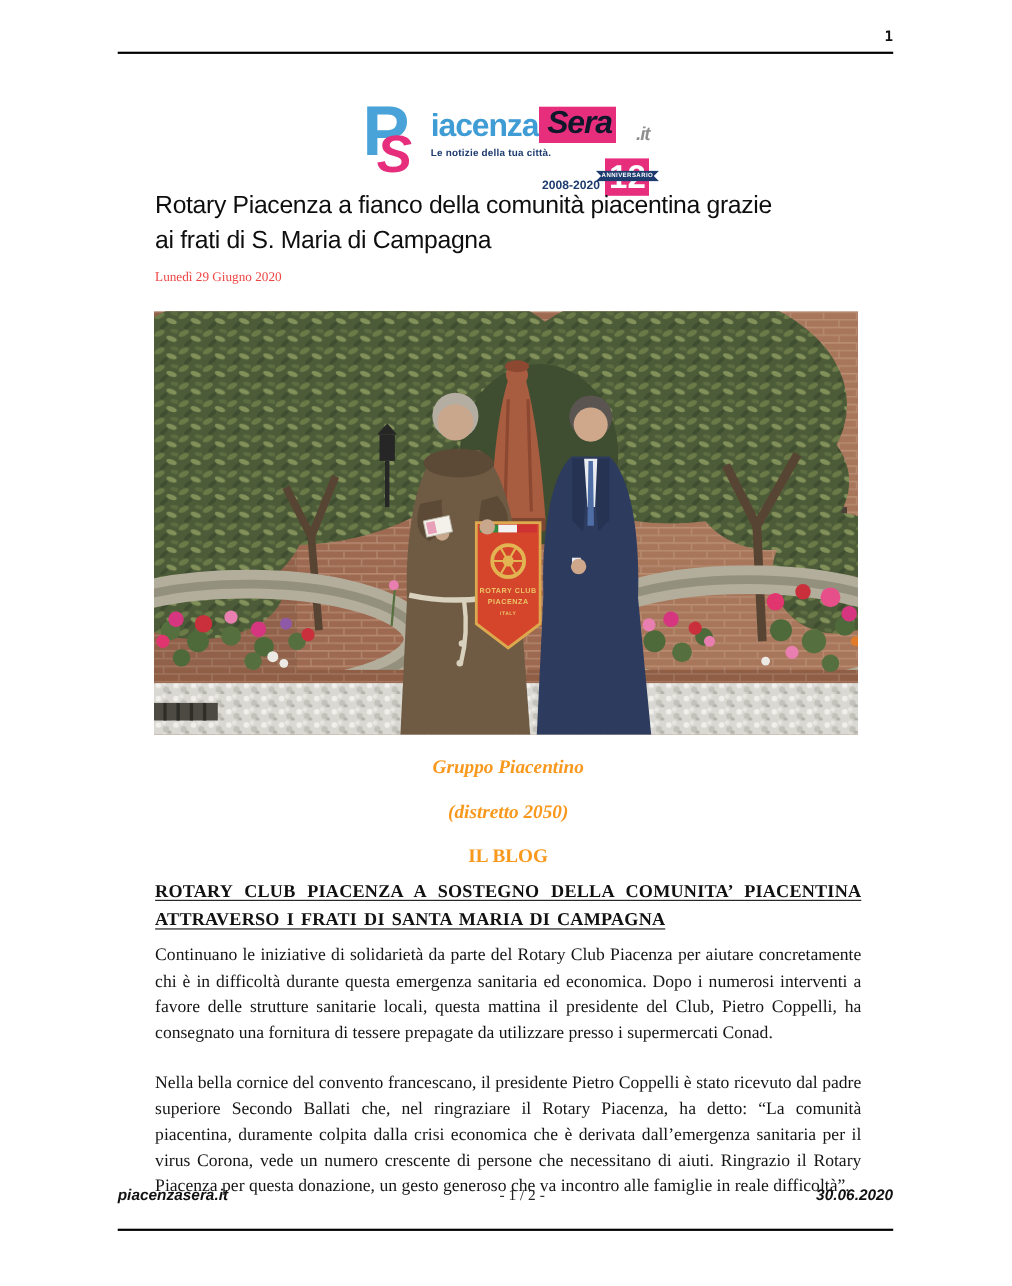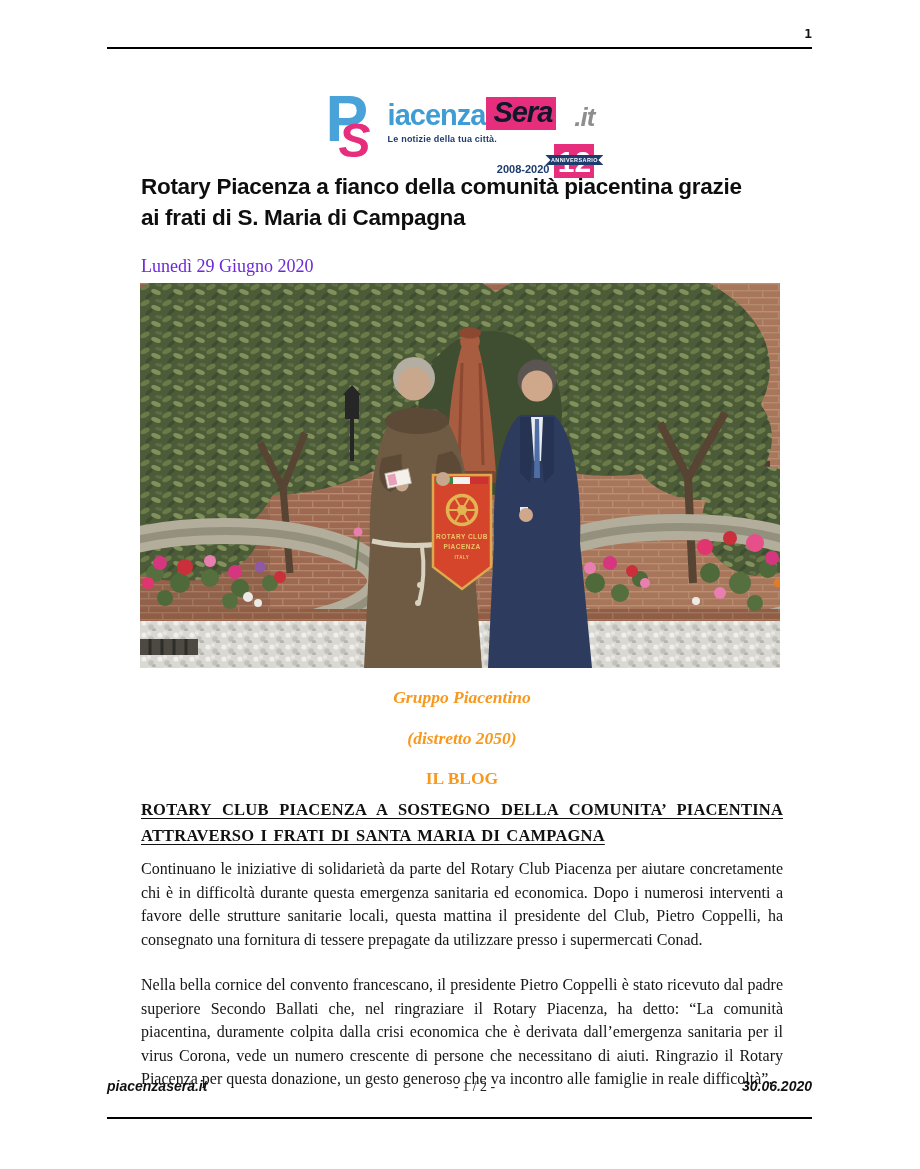--- a/index.html
+++ b/index.html
@@ -14,37 +14,37 @@
   
   .logo-wrap { position:absolute; left:0; top:95px; width:920px; display:flex; justify-content:center; }
   .logo { display:flex; align-items:flex-start; }
   .monogram { position:relative; width:62px; height:68px; }
   .mono-p { position:absolute; left:0; top:-8px; font:700 64px/1 "Liberation Sans", sans-serif; color:#49a3d8; }
   .mono-s { position:absolute; left:13px; top:22px; font:700 48px/1 "Liberation Sans", sans-serif; font-style:italic; color:#e72e7c; }
   .logo-text { padding-top:2px; }
   .lt1 { display:flex; align-items:flex-end; font:700 29px/1 "Liberation Sans", sans-serif; letter-spacing:-1px; }
   .iacenza { color:#3f9cd4; }
   .sera { background:#e72e7c; color:#0f172a; font-style:italic; padding:1px 4px 3px 7px; margin-left:1px; }
-  .dotit { color:#8e8e8e; font-style:italic; font-size:26px; margin-left:18px; }
+  .dotit { color:#8e8e8e; font-style:italic; font-size:17px; margin-left:18px; }
   .lt2 { font:700 9px "Liberation Sans", sans-serif; color:#1d3b6e; margin-top:4px; letter-spacing:0.2px; }
   .lt3 { display:flex; align-items:flex-end; justify-content:flex-end; margin-top:0px;
          font:700 11px "Liberation Sans", sans-serif; color:#1d3b6e; }
   .years { padding-bottom:3px; }
   .badge12 { position:relative; width:40px; height:34px; background:#e72e7c; margin-left:5px;
              display:flex; align-items:center; justify-content:center; }
   .badge-num { font:700 30px/1 "Liberation Sans", sans-serif; color:#fff; margin-top:1px; }
   .ribbon { position:absolute; left:-9px; right:-9px; top:11px; height:10px; background:#1d3b6e; color:#fff;
             font:700 5.5px/10px "Liberation Sans", sans-serif; text-align:center; letter-spacing:0.4px;
             clip-path: polygon(0 0, 100% 0, calc(100% - 5px) 50%, 100% 100%, 0 100%, 5px 50%); }
 
   
   .headline { position:absolute; left:141px; top:171px; width:680px;
-              font-family:"Liberation Sans", sans-serif; font-weight:700; font-size:22.5px;
+              font-family:"Liberation Sans", sans-serif; font-weight:400; font-size:22.5px;
               line-height:31px; letter-spacing:-0.3px; color:#0e0e0e; white-space:nowrap; }
-  .art-date { position:absolute; left:141px; top:256px; font-size:18px; color:#6d28d9; }
+  .art-date { position:absolute; left:141px; top:244px; font-size:12px; color:#ef4444; }
 
   .photo { position:absolute; left:140px; top:283px; width:640px; height:385px; }
 
   .subtitles { position:absolute; left:141px; top:687px; width:642px; text-align:center;
                font-weight:700; font-size:17.5px; color:#f8981d; }
   .subtitles .sub { margin-bottom:19.5px; }
   .sub-italic { font-style:italic; }
 
   .blog-heading { position:absolute; left:141px; top:797px; width:642px;
                   font-weight:700; font-size:16.5px; line-height:26px; color:#111;

